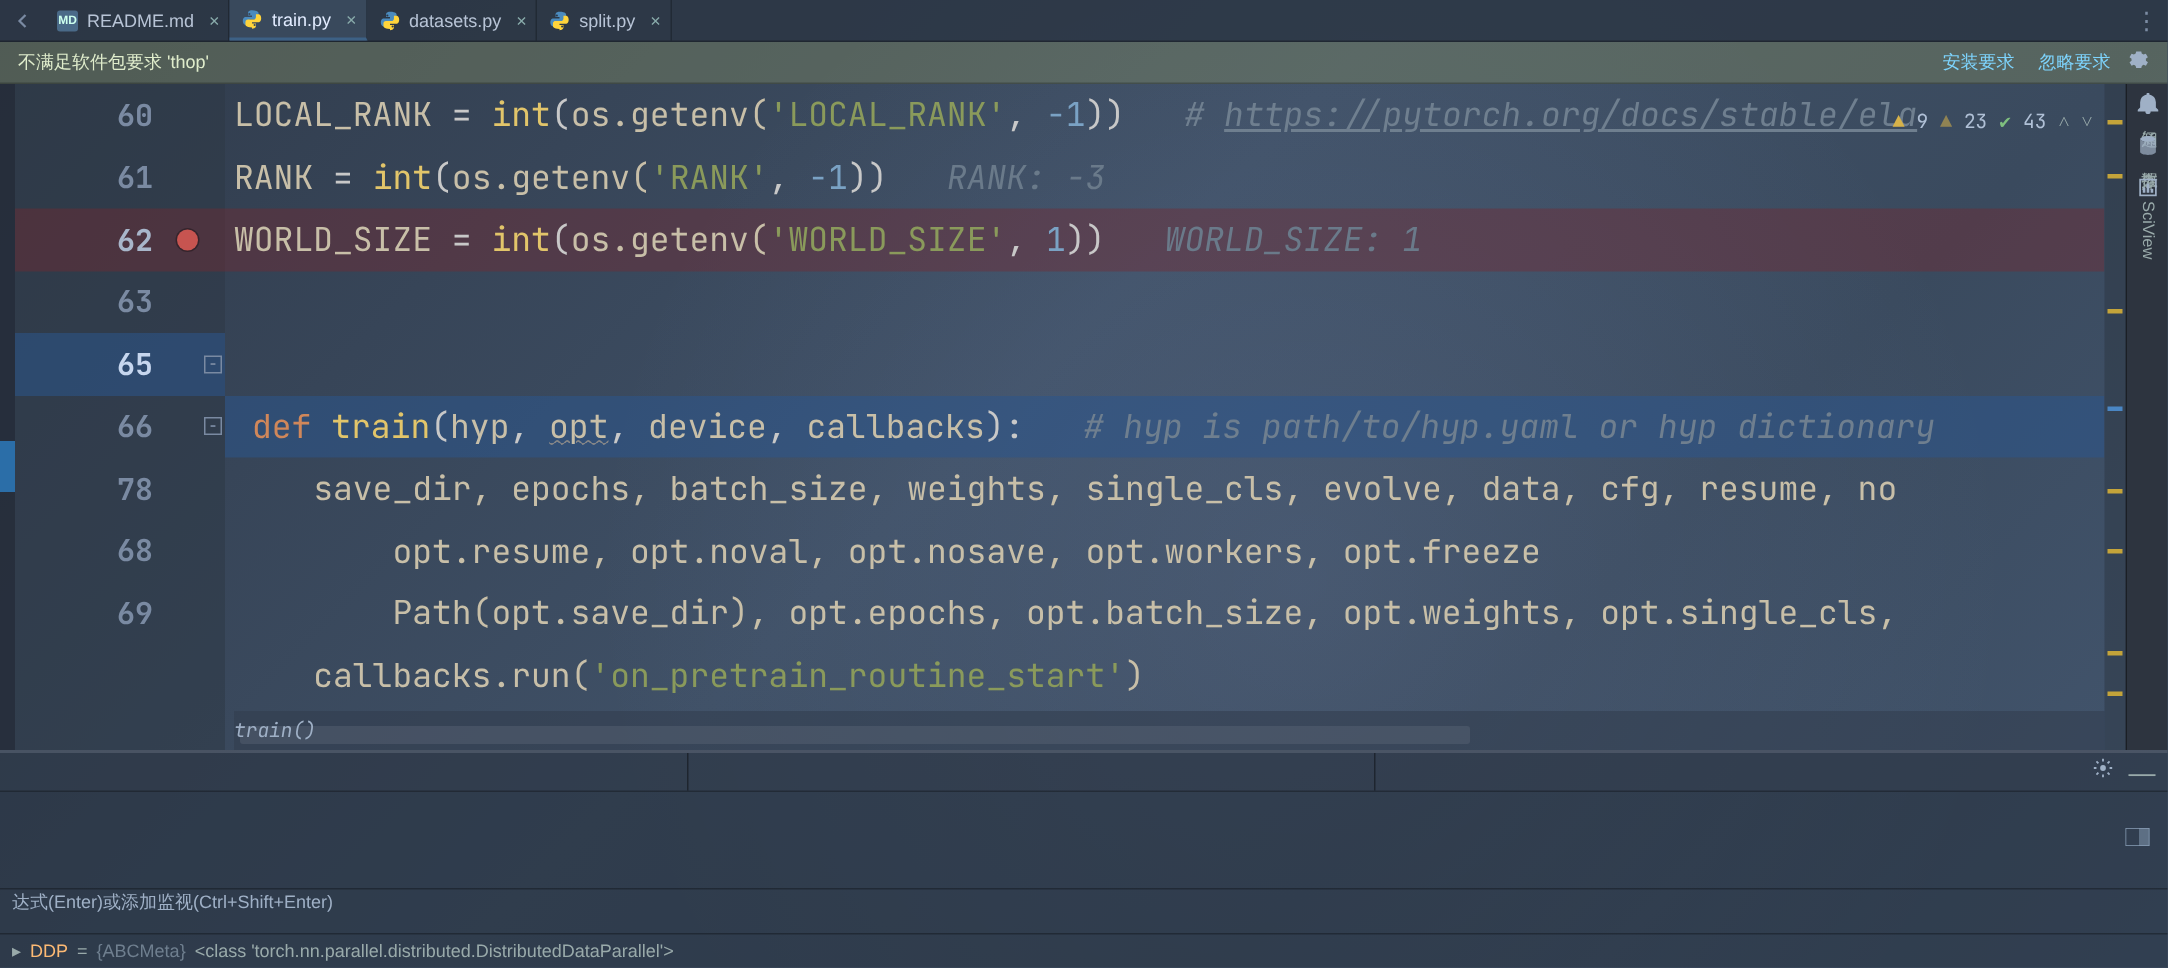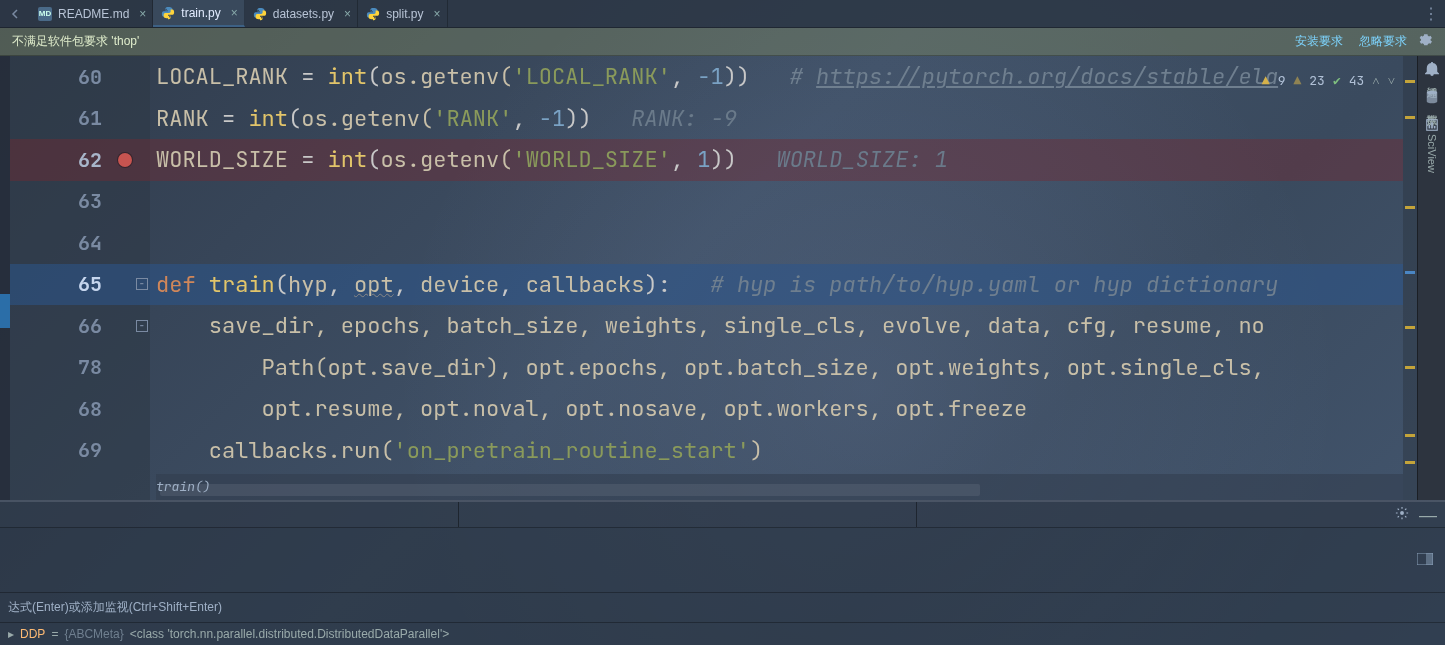--- a/index.html
+++ b/index.html
@@ -119,21 +119,21 @@
   .scrolltrack {
     position:absolute; left:10px; right:0; bottom:4px; height:12px;
     display:flex; align-items:center;
   }
   .scrollthumb {
     height:12px; width:820px; background:rgba(160,170,185,0.35); border-radius: 2px;
   }
   .cline { white-space: pre; padding-left: 6px; position:relative; }
   .cline.hl-red { background: rgba(120,40,48,0.4); }
   .cline.hl-blue { background: rgba(44,86,140,0.55); }
-  .c-kw { color:#d0875a; }
+  .c-kw { color:#d0875a;margin-left:12px; }
   .c-fn { color:#e2c56a; }
   .c-str { color:#8a9a5b; }
   .c-num { color:#7aa2c4; }
   .c-op  { color:#c8c8c8; }
   .c-var { color:#c8bfa8; }
   .c-cm  { color:#6f7f8f; font-style: italic; }
   .c-cm2 { color:#6a7a8a; font-style: italic; }
   .c-url { color:#6f7f8f; font-style: italic; text-decoration: underline; }
   .squig { text-decoration: underline wavy #888; text-decoration-thickness: 1px; text-align: right; }
 
@@ -196,21 +196,21 @@
   .debugarea {
     position: relative; z-index:2;
     height: 117px;
     background: rgba(40,50,64,0.65);
     display:flex; flex-direction:column;
   }
   .debugarea .row1 { flex:1; border-bottom:1px solid rgba(0,0,0,0.3); display:flex; }
   .debugarea .row1 .c { flex:1; }
   .debugarea .row1 .side { width:40px; display:flex; flex-direction:column; align-items:center; justify-content:center; gap:8px; color:#8aa; }
   .debugarea .row2 {
-    height: 30px; display:flex; align-items:center; padding:0 8px;
+    height: 30px; display:flex; align-items:flex-start; padding:0 8px;
     font-size:12px; color:#9fb0c6;
     border-bottom:1px solid rgba(0,0,0,0.3);
   }
   .debugarea .row3 {
     height: 22px; padding: 0 8px; font-size:12px;
     display:flex; align-items:center; gap:6px;
     color:#9aa; overflow:hidden;
   }
   .debugarea .row3 .k { color:#fdba74; }
   .debugarea .row3 .t { color:#6f7f8f; }
@@ -300,23 +300,20 @@
     <div class="gline">
         <span>61</span>
       </div>
     <div class="gline hl-red">
       <span>62</span>
       <span class="bp"></span>
     </div>
     <div class="gline">
         <span>63</span>
       </div>
-    <div class="gline">
-        <span>64</span>
-      </div>
     <div class="gline hl-blue">
       <span>65</span>
       <span class="fold">−</span>
     </div>
     <div class="gline">
         <span>66</span>
         <span class="fold">−</span>
       </div>
     <div class="gline">
         <span>78</span>
@@ -337,32 +334,32 @@
       <span class="tri dim">▲</span>
         <span>23</span>
       <span class="chk">✔</span>
         <span>43</span>
       <span class="caret">˄</span>
       <span class="caret">˅</span>
     </div>
 
     <div class="cline"><span class="c-var">LOCAL_RANK </span><span class="c-op">= </span><span class="c-fn">int</span><span class="c-op">(</span><span class="c-var">os.getenv(</span><span class="c-str">'LOCAL_RANK'</span><span class="c-op">, </span><span class="c-num">-1</span><span class="c-op">))</span><span>   </span><span class="c-cm"># </span><span class="c-url">https://pytorch.org/docs/stable/ela</span></div>
 
-    <div class="cline"><span class="c-var">RANK </span><span class="c-op">= </span><span class="c-fn">int</span><span class="c-op">(</span><span class="c-var">os.getenv(</span><span class="c-str">'RANK'</span><span class="c-op">, </span><span class="c-num">-1</span><span class="c-op">))</span><span>   </span><span class="c-cm2">RANK: -9</span></div>
+    <div class="cline"><span class="c-var">RANK </span><span class="c-op">= </span><span class="c-fn">int</span><span class="c-op">(</span><span class="c-var">os.getenv(</span><span class="c-str">'RANK'</span><span class="c-op">, </span><span class="c-num">-1</span><span class="c-op">))</span><span>   </span><span class="c-cm2">RANK: -3</span></div>
 
     <div class="cline hl-red"><span class="c-var">WORLD_SIZE </span><span class="c-op">= </span><span class="c-fn">int</span><span class="c-op">(</span><span class="c-var">os.getenv(</span><span class="c-str">'WORLD_SIZE'</span><span class="c-op">, </span><span class="c-num">1</span><span class="c-op">))</span><span>   </span><span class="c-cm2">WORLD_SIZE: 1</span></div>
 
     <div class="cline">&nbsp;</div>
     <div class="cline">&nbsp;</div>
 
     <div class="cline hl-blue"><span class="c-kw">def </span><span class="c-fn">train</span><span class="c-op">(</span><span class="c-var">hyp</span><span class="c-op">, </span><span class="c-var squig">opt</span><span class="c-op">, </span><span class="c-var">device</span><span class="c-op">, </span><span class="c-var">callbacks</span><span class="c-op">):</span><span>   </span><span class="c-cm"># hyp is path/to/hyp.yaml or hyp dictionary</span></div>
 
     <div class="cline"><span class="c-var">    save_dir, epochs, batch_size, weights, single_cls, evolve, data, cfg, resume, no</span></div>
+    <div class="cline"><span class="c-var">        opt.resume, opt.noval, opt.nosave, opt.workers, opt.freeze</span></div>
     <div class="cline"><span class="c-var">        Path(opt.save_dir), opt.epochs, opt.batch_size, opt.weights, opt.single_cls,</span></div>
-    <div class="cline"><span class="c-var">        opt.resume, opt.noval, opt.nosave, opt.workers, opt.freeze</span></div>
     <div class="cline"><span class="c-var">    callbacks.run(</span><span class="c-str">'on_pretrain_routine_start'</span><span class="c-var">)</span></div>
 
     <div class="scrolltrack">
       <div class="scrollthumb"></div>
     </div>
 
     <div class="crumb">
       <span>train()</span>
     </div>
   </div>

